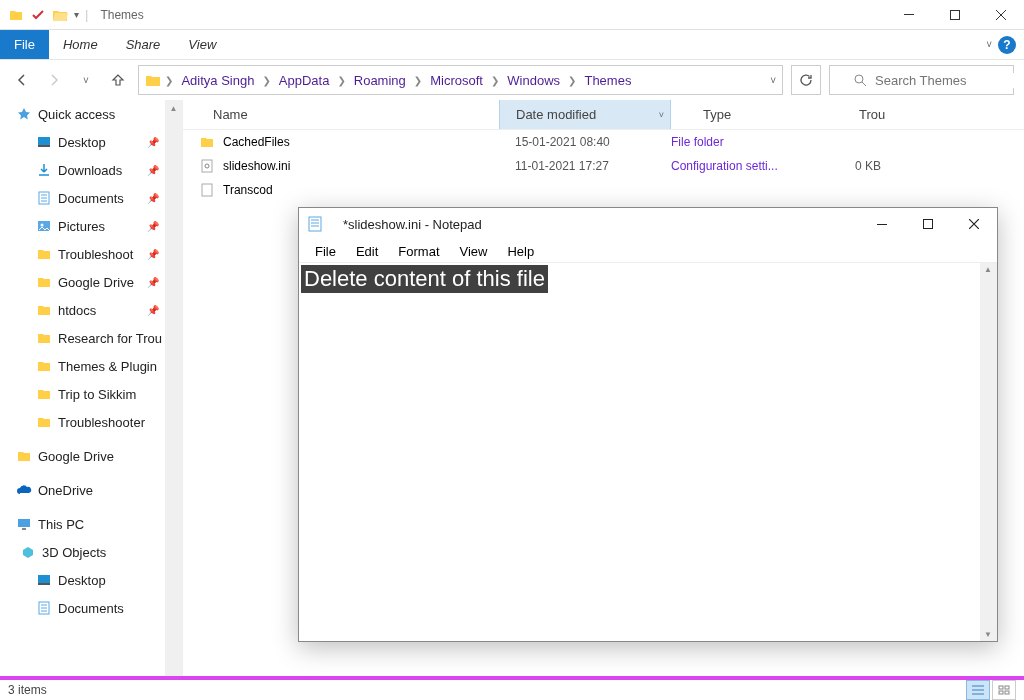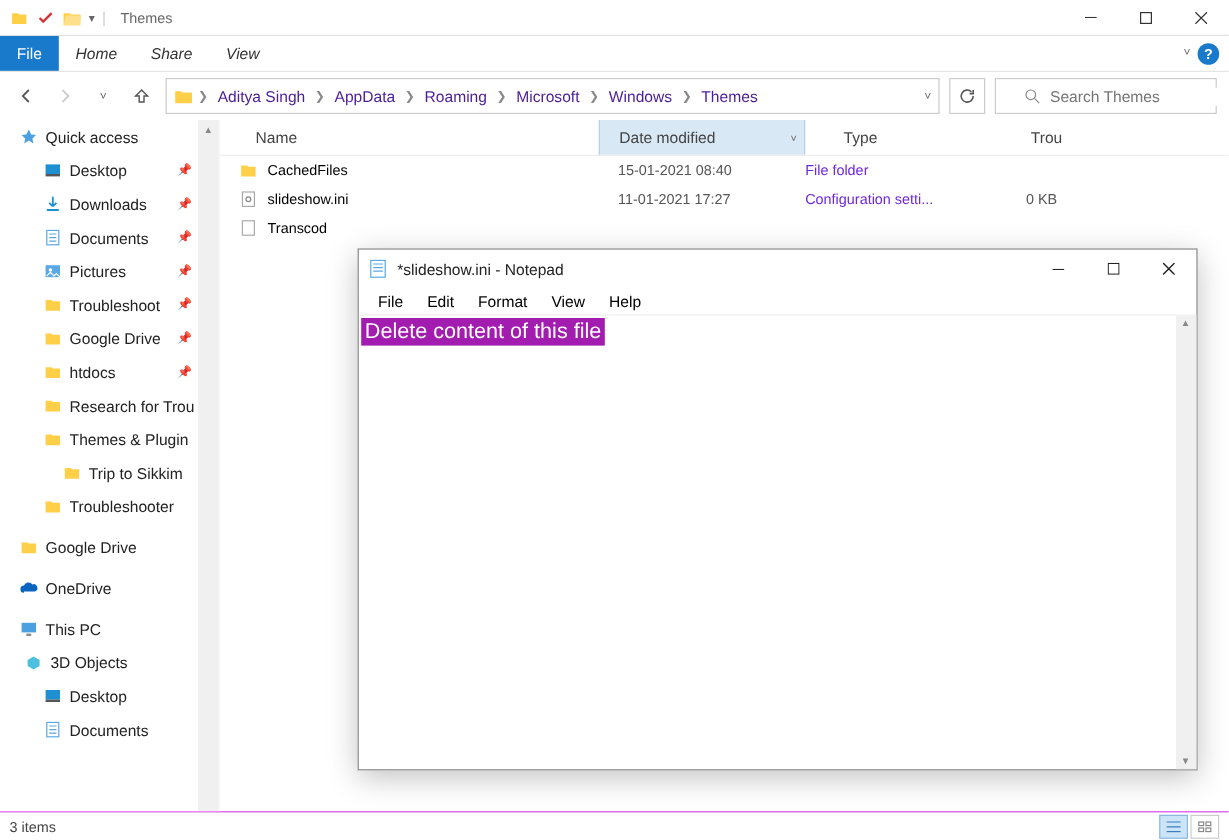--- a/index.html
+++ b/index.html
@@ -53,35 +53,35 @@
   .col-size { width: 80px; }
   .sort-caret { font-size: 9px; color: #666; margin-left:auto; margin-right:6px; }
   .rows { }
   .row { height: 24px; display: flex; align-items: center; padding-left: 16px; font-size: 12px; }
   .cell-name { width: 300px; display:flex; align-items:center; gap:8px; }
   .cell-date { width: 172px; color:#555; padding-left:16px;}
   .cell-type { width: 140px; color:#6d28d9; white-space:nowrap; overflow:hidden; text-overflow:ellipsis; }
   .cell-size { width: 80px; text-align:right; padding-right:10px; color:#555;}
 
   
-  .statusbar { height: 24px; border-top: 1px solid #d946ef; display: flex; align-items: center; padding: 0 8px; font-size: 12px; color: #444; justify-content: center; }
+  .statusbar { height: 24px; border-top: 4px solid #d946ef; display: flex; align-items: center; padding: 0 8px; font-size: 12px; color: #444; justify-content: center; }
   .view-toggles { margin-left:auto; display:flex; gap:2px; }
   .view-btn { width:24px; height:20px; border:1px solid #ccc; display:flex; align-items:center; justify-content:center; background:#fff; }
   .view-btn.active { background:#cce4f7; border-color:#8ab8e0; }
 
   
   .notepad { position: absolute; left: 298px; top: 207px; width: 700px; height: 435px; background: #fff; border: 1px solid #888; box-shadow: 0 6px 24px rgba(0,0,0,0.25); display:flex; flex-direction:column; }
-  .np-title { height: 32px; display: flex; align-items: center; padding-left: 8px; gap: 8px; }
+  .np-title { height: 32px; display: flex; align-items: center; padding-left: 8px; gap: 20px; }
   .np-title-text { font-size: 13px; color:#222; }
   .np-controls { margin-left:auto; display:flex; }
   .np-btn { width: 46px; height:32px; display:flex; align-items:center; justify-content:center; color:#333; }
   .np-menu { height: 22px; display:flex; align-items:center; gap:4px; padding-left:8px; font-size:13px; }
   .np-menu span { padding: 0 8px; }
   .np-body { flex:1; position:relative; border-top:1px solid #eee; }
-  .np-text { position:absolute; left:2px; top:2px; padding: 1px 3px; background:#a21caf; color:#fff; font-size:18px; font-family:"Segoe UI",Arial; }
+  .np-text { position:absolute; left:2px; top:2px; padding: 1px 3px; background:#404040; color:#fff; font-size:22px; font-family:"Segoe UI",Arial; }
   .np-scroll-v { position:absolute; right:0; top:0; width:17px; height:100%; background:#f0f0f0; }
   .np-scroll-v::before { content:"▲"; position:absolute; top:2px; left:4px; font-size:8px; color:#888; }
   .np-scroll-v::after { content:"▼"; position:absolute; bottom:2px; left:4px; font-size:8px; color:#888; }
 
   svg { display:block; }
 </style>
 </head>
 <body>
 
 <div class="titlebar">
@@ -279,21 +279,21 @@
           <span>Research for Trou</span>
         </div>
         <div class="side-item" style="padding-left: 36px;">
           <span class="ico">
             <svg width="14" height="12">
               <path fill="#ffcf48" d="M1 2h5l1 1h6v8H1z"></path>
             </svg>
           </span>
           <span>Themes &amp; Plugin</span>
         </div>
-        <div class="side-item" style="padding-left: 52px;">
+        <div class="side-item" style="padding-left: 36px;">
           <span class="ico">
             <svg width="14" height="12">
               <path fill="#ffcf48" d="M1 2h5l1 1h6v8H1z"></path>
             </svg>
           </span>
           <span>Trip to Sikkim</span>
         </div>
         <div class="side-item" style="padding-left: 36px;">
           <span class="ico">
             <svg width="14" height="12">

